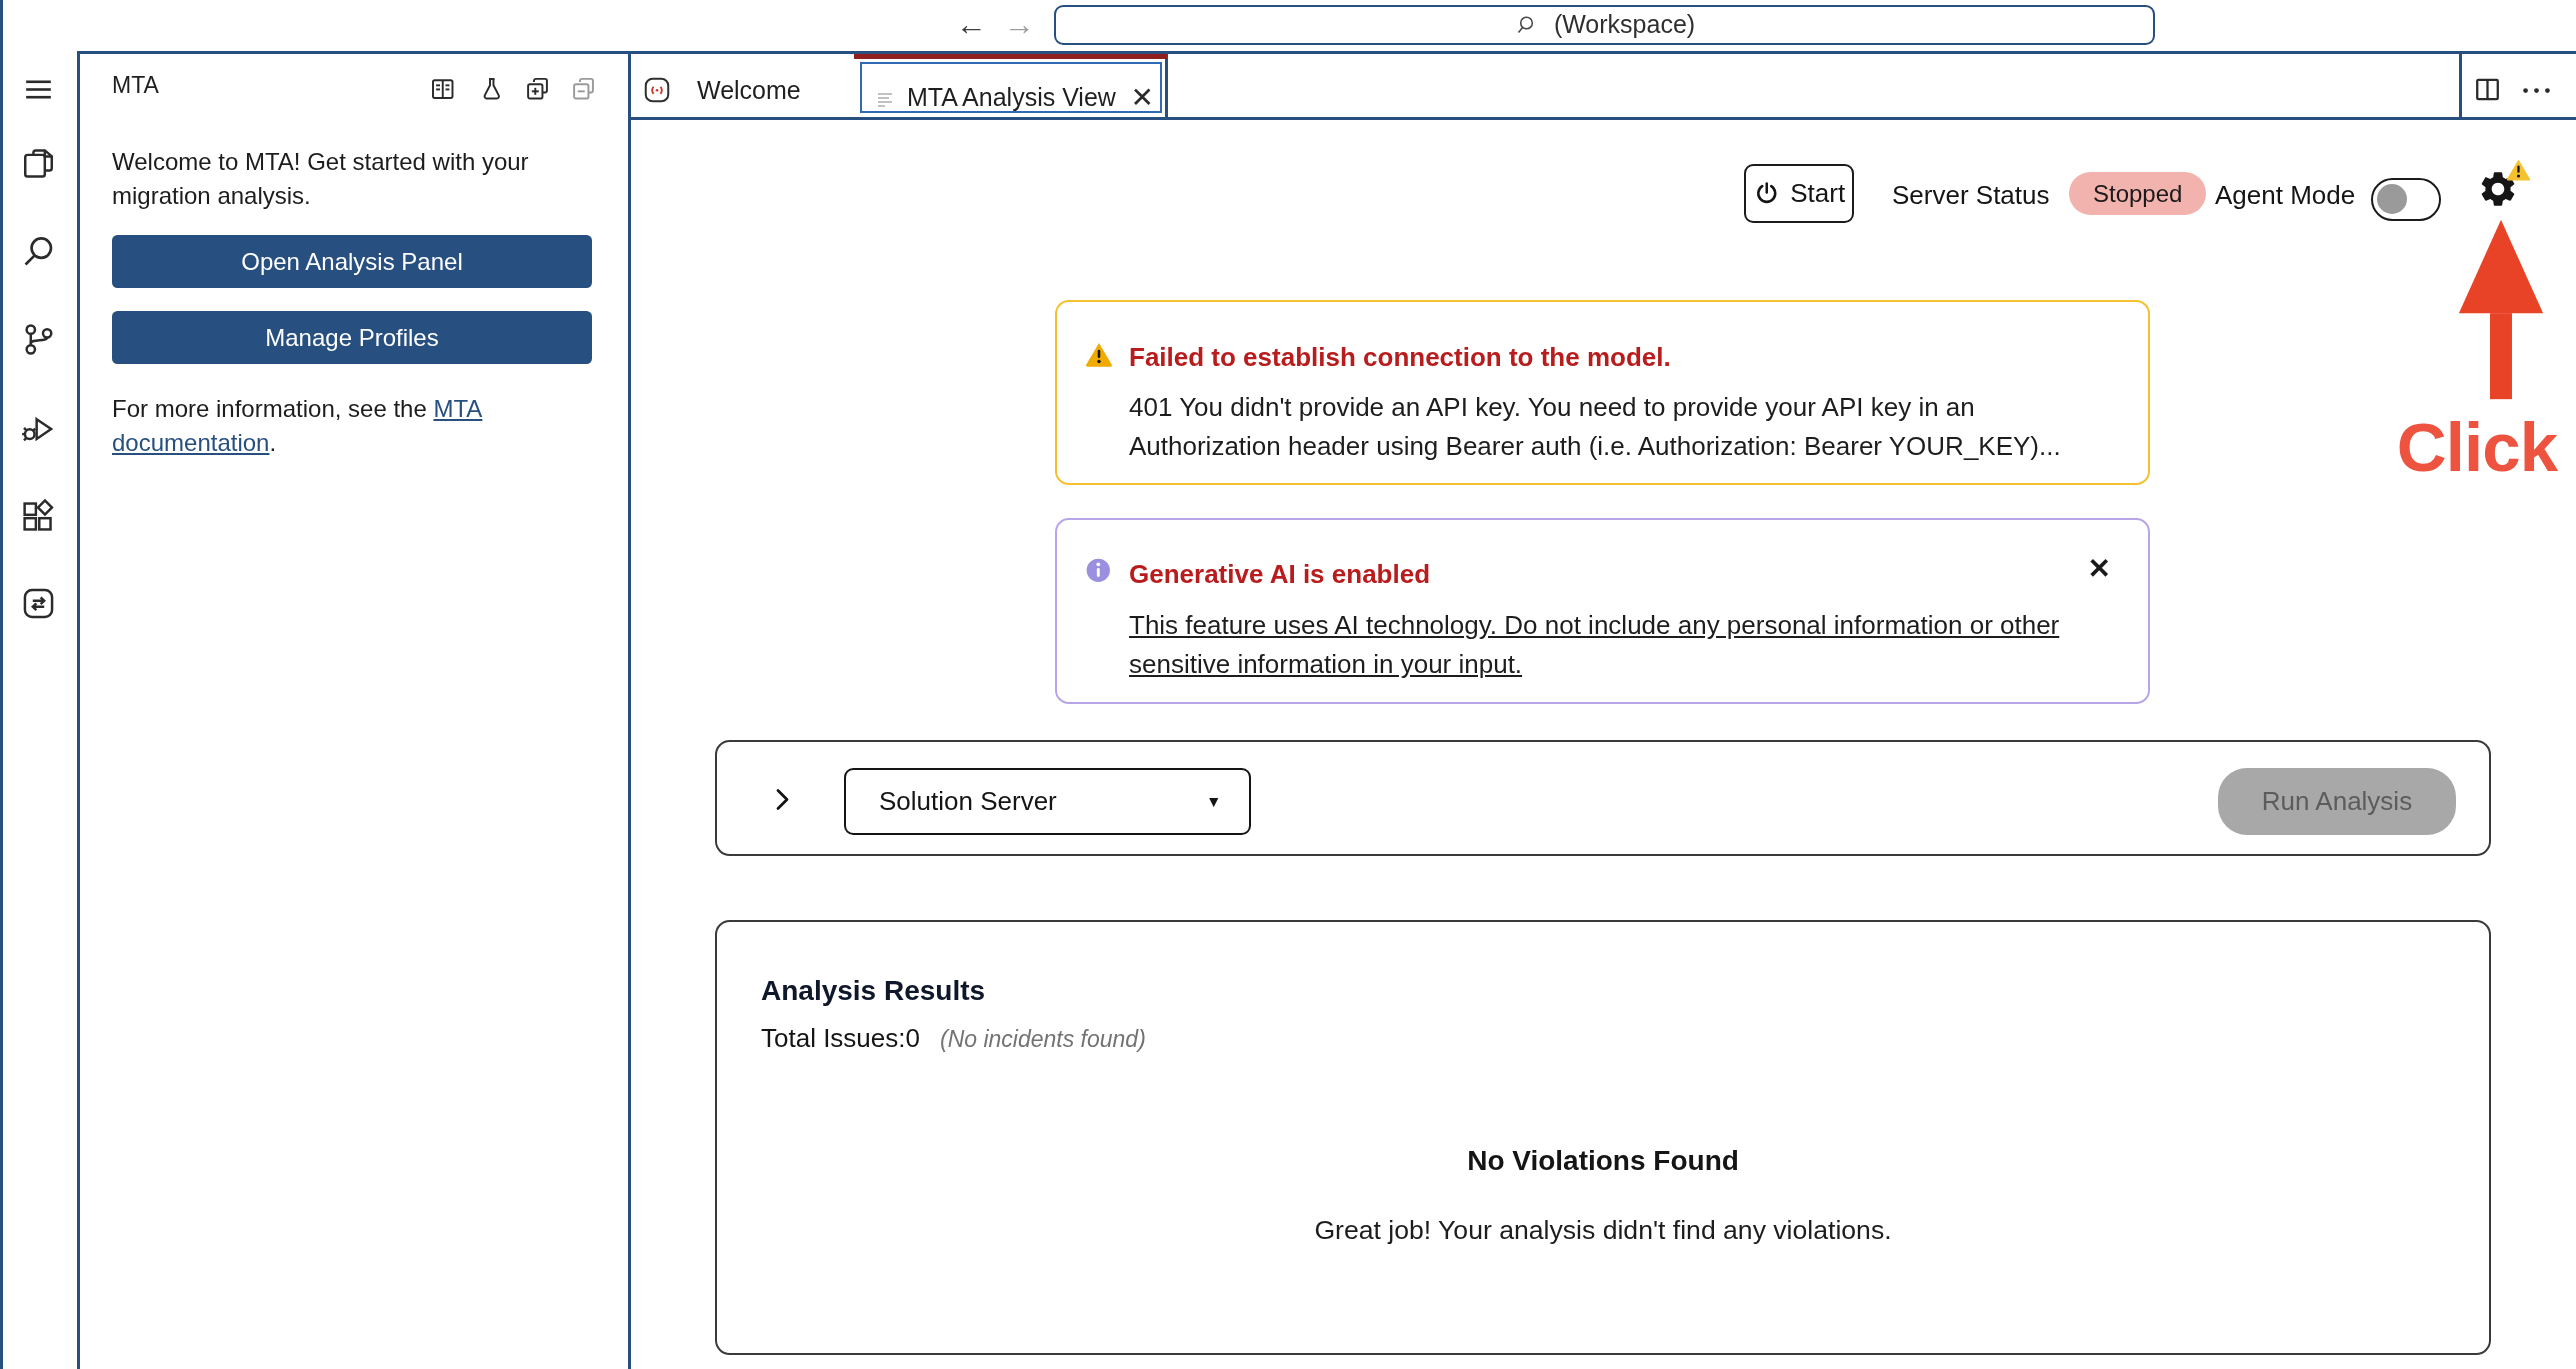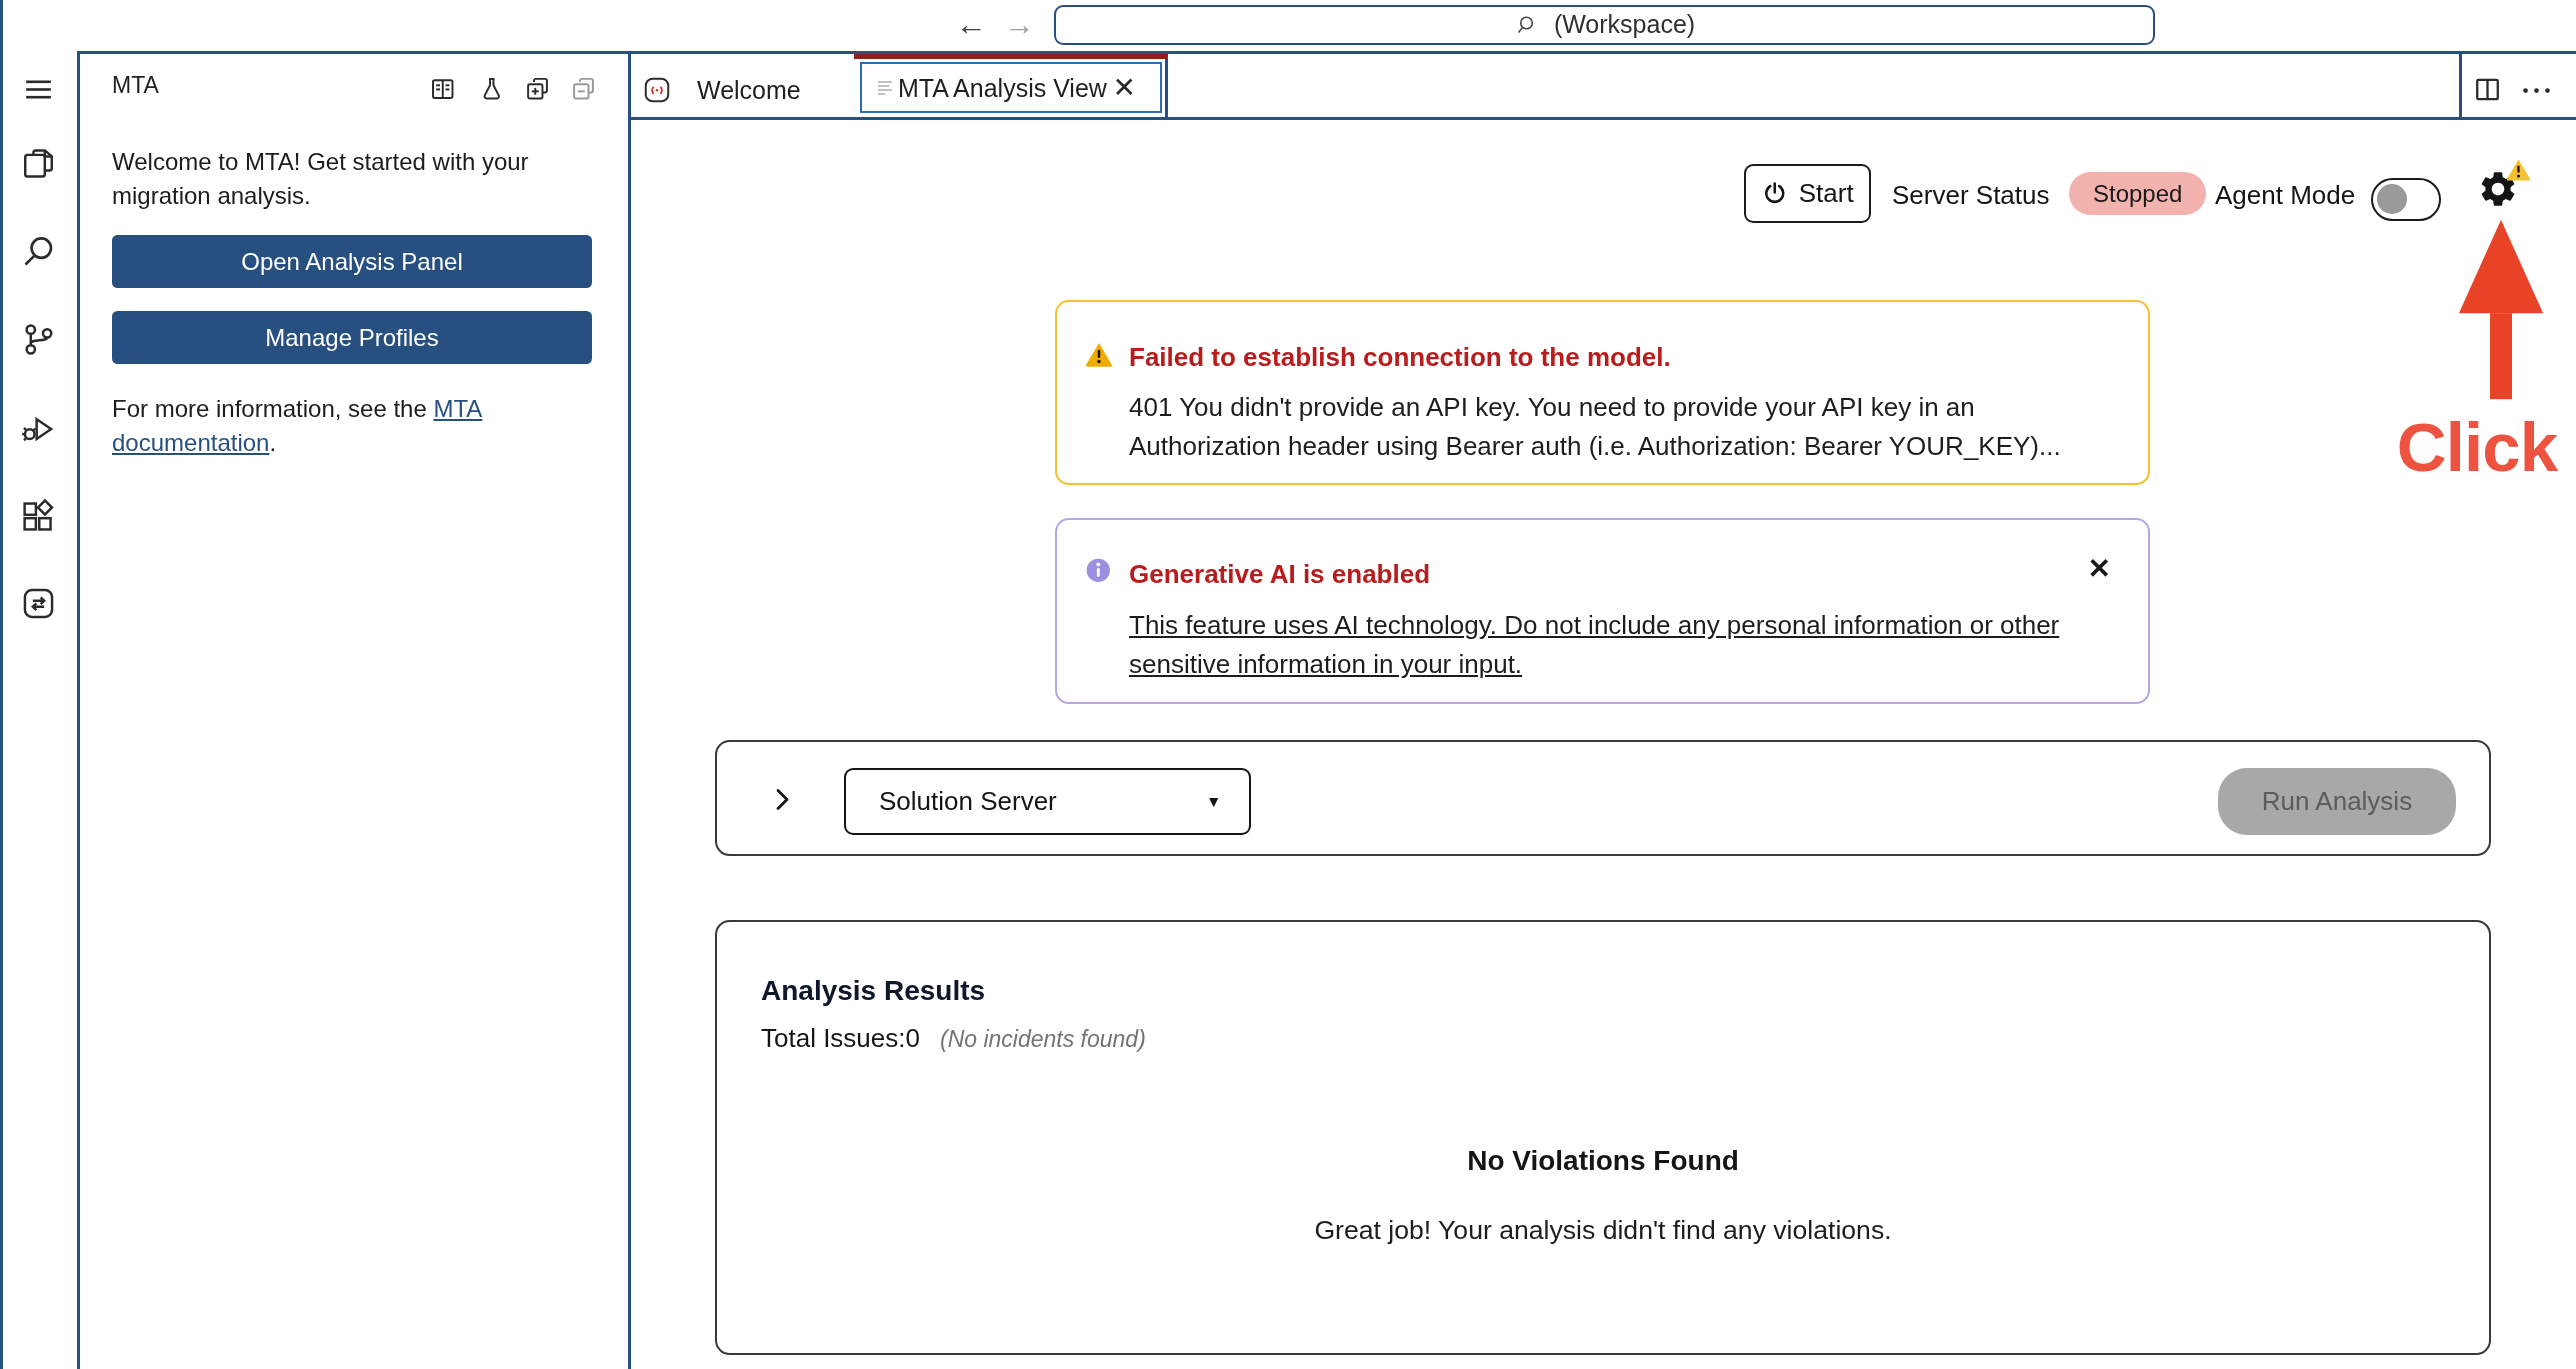--- a/index.html
+++ b/index.html
@@ -47,28 +47,28 @@
   }
   .sb-info { left:112px; top:392px; width:468px; font-size:24px; line-height:34px; color:#1d1d1d; }
   .sb-info a { color:#27507f; text-decoration:underline; cursor:pointer; }
 
   
   .tab-welcome { left:642px; top:68px; height:44px; display:flex; align-items:center; gap:25px; cursor:pointer; }
   .tab-welcome .lbl { font-size:25px; color:#1f1f1f; }
   .tab-active { left:854px; top:52px; width:313px; height:65px; cursor:pointer; }
   .tab-active .topbar { position:absolute; left:0; top:1.8px; width:100%; height:5.5px; background:#8f1f1f; }
   .tab-active .focus  { position:absolute; left:5.5px; top:10px; right:5.5px; bottom:3.7px; border:2.8px solid #2f6bb5; }
-  .tab-active .inner  { position:absolute; left:20px; top:13px; right:14.7px; bottom:5.5px; display:flex; align-items:center; gap:0; }
+  .tab-active .inner  { position:absolute; left:20px; top:13px; right:14.7px; bottom:5.5px; display:flex; align-items:flex-end; gap:9px; }
   .tab-active .lbl { font-size:25px; color:#1f1f1f; white-space:nowrap; }
   .tab-close { font-size:28px; color:#2b2b2b; margin-left:5.5px; cursor:pointer; line-height:1; }
   .ed-action { top:75px; cursor:pointer; }
 
   
   .btn-start {
-    left:1744px; top:164px; width:127px; height:59px; background:#fff;
+    left:1744px; top:164px; width:110px; height:59px; background:#fff;
     border:2.3px solid #1b1b1b; border-radius:9.2px; cursor:pointer;
     display:flex; align-items:center; justify-content:center; gap:10px;
     font-family:"Liberation Sans", sans-serif; font-size:26px; color:#151515;
   }
   .lbl-server { left:1892px; top:180px; font-size:26px; color:#151515; }
   .badge-stopped {
     left:2069px; top:172px; height:43px; padding:0 24px; background:#f2b2ad;
     border-radius:22px; display:flex; align-items:center; font-size:24px; color:#1a1a1a;
   }
   .lbl-agent { left:2215px; top:180px; font-size:26px; color:#151515; }

